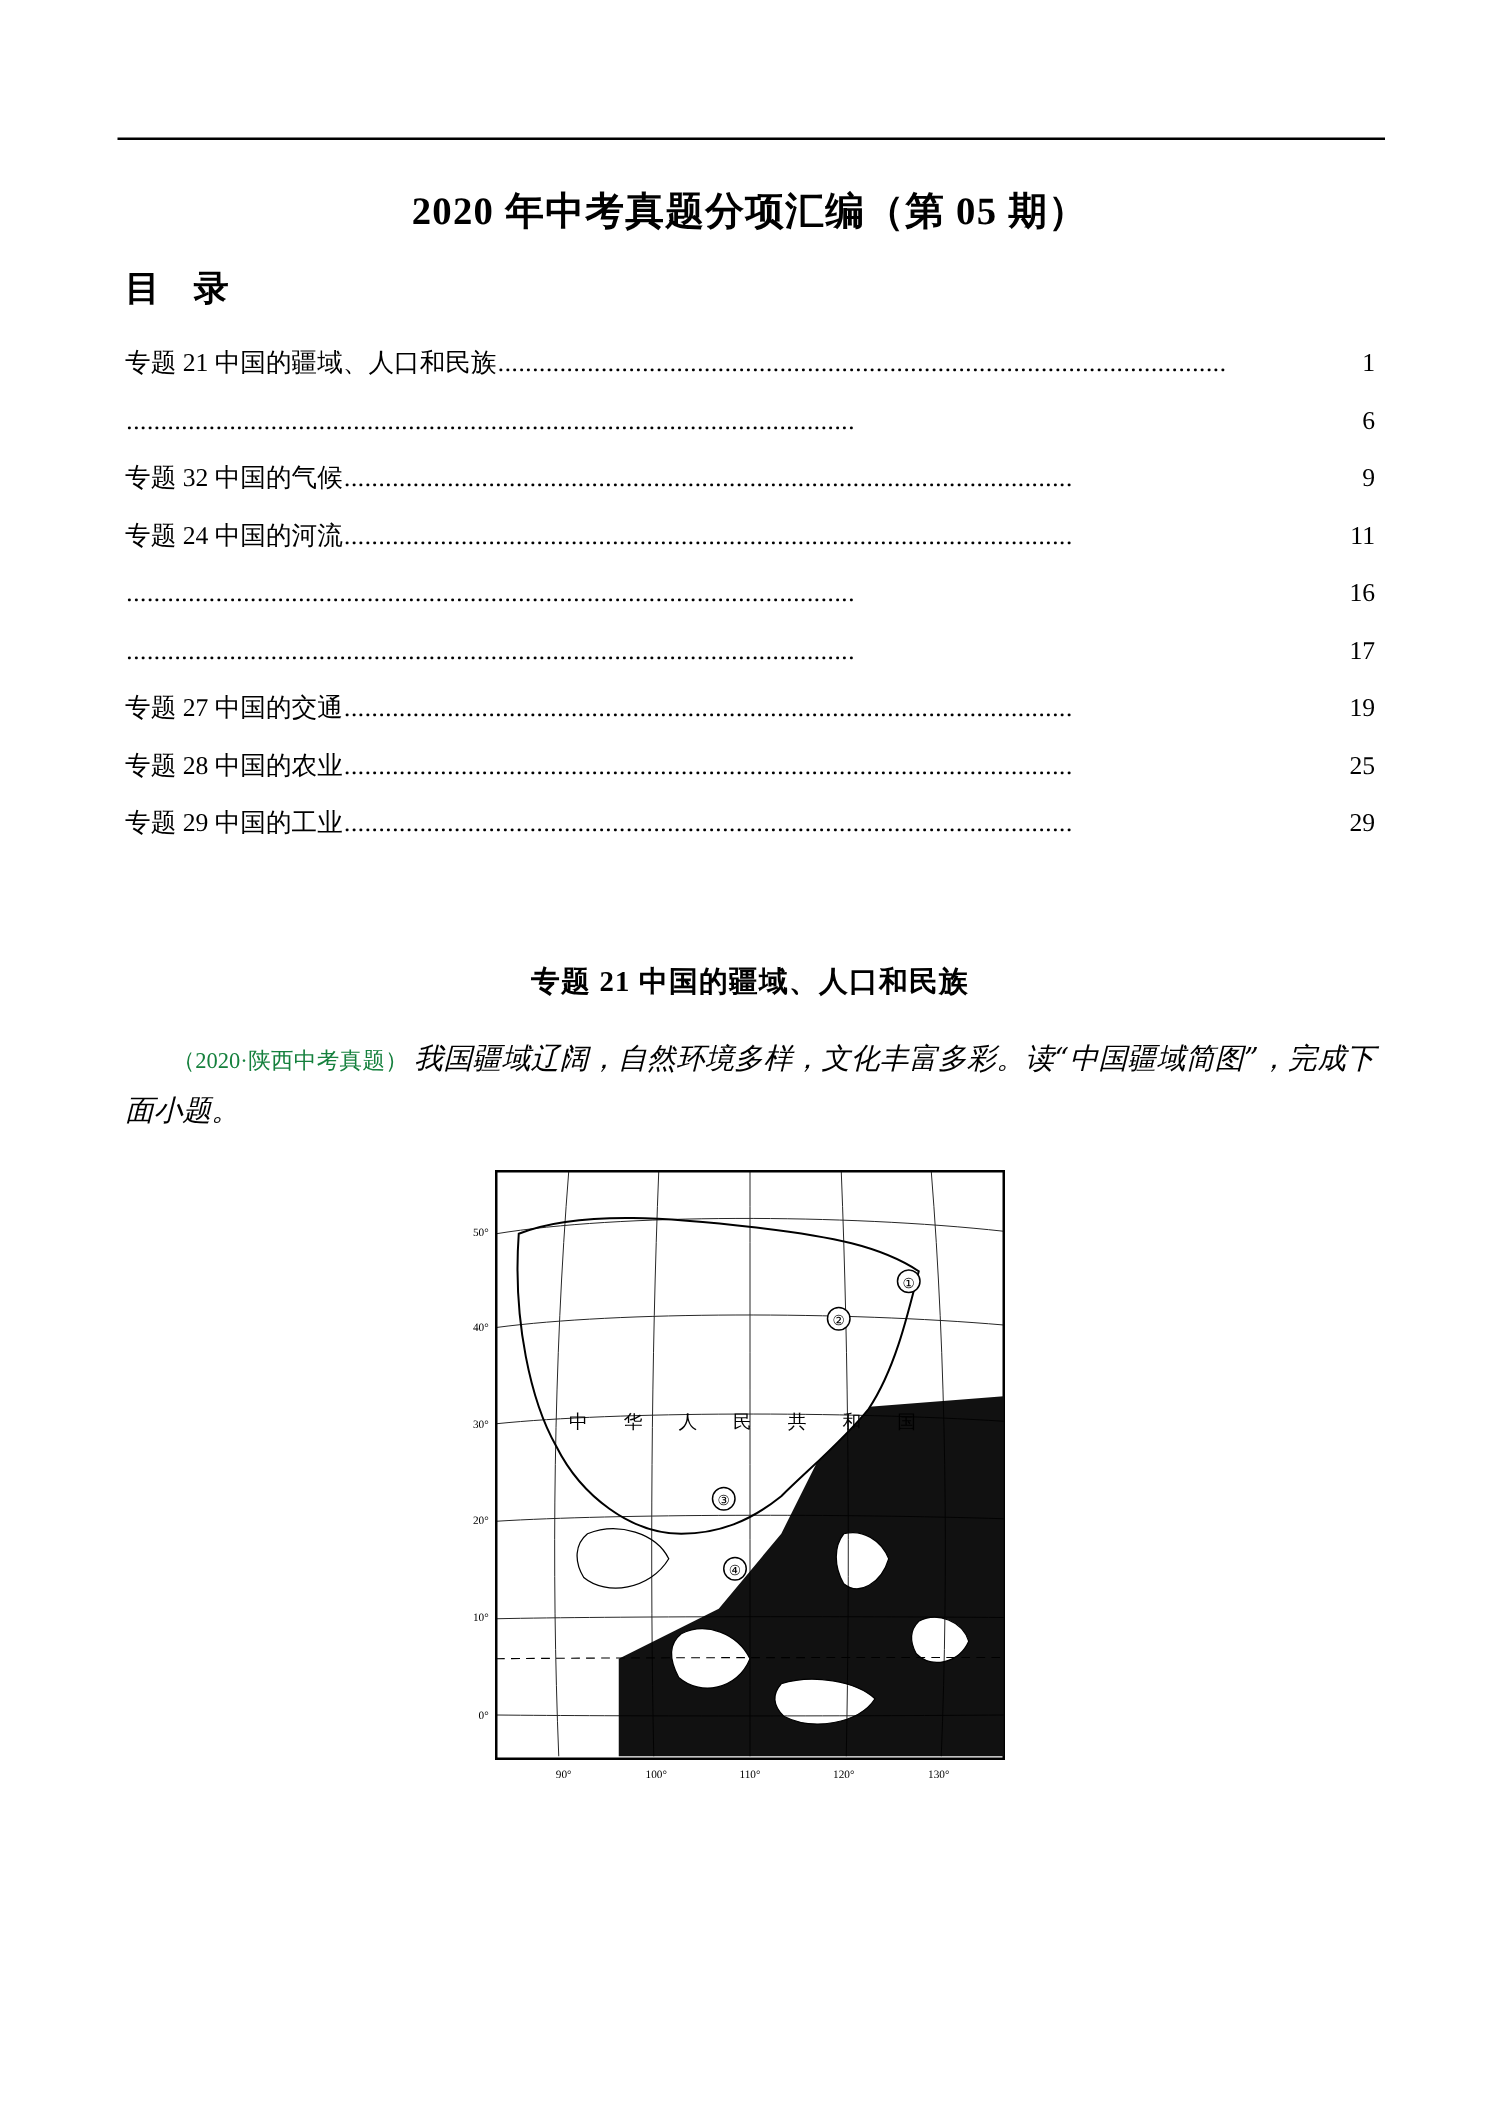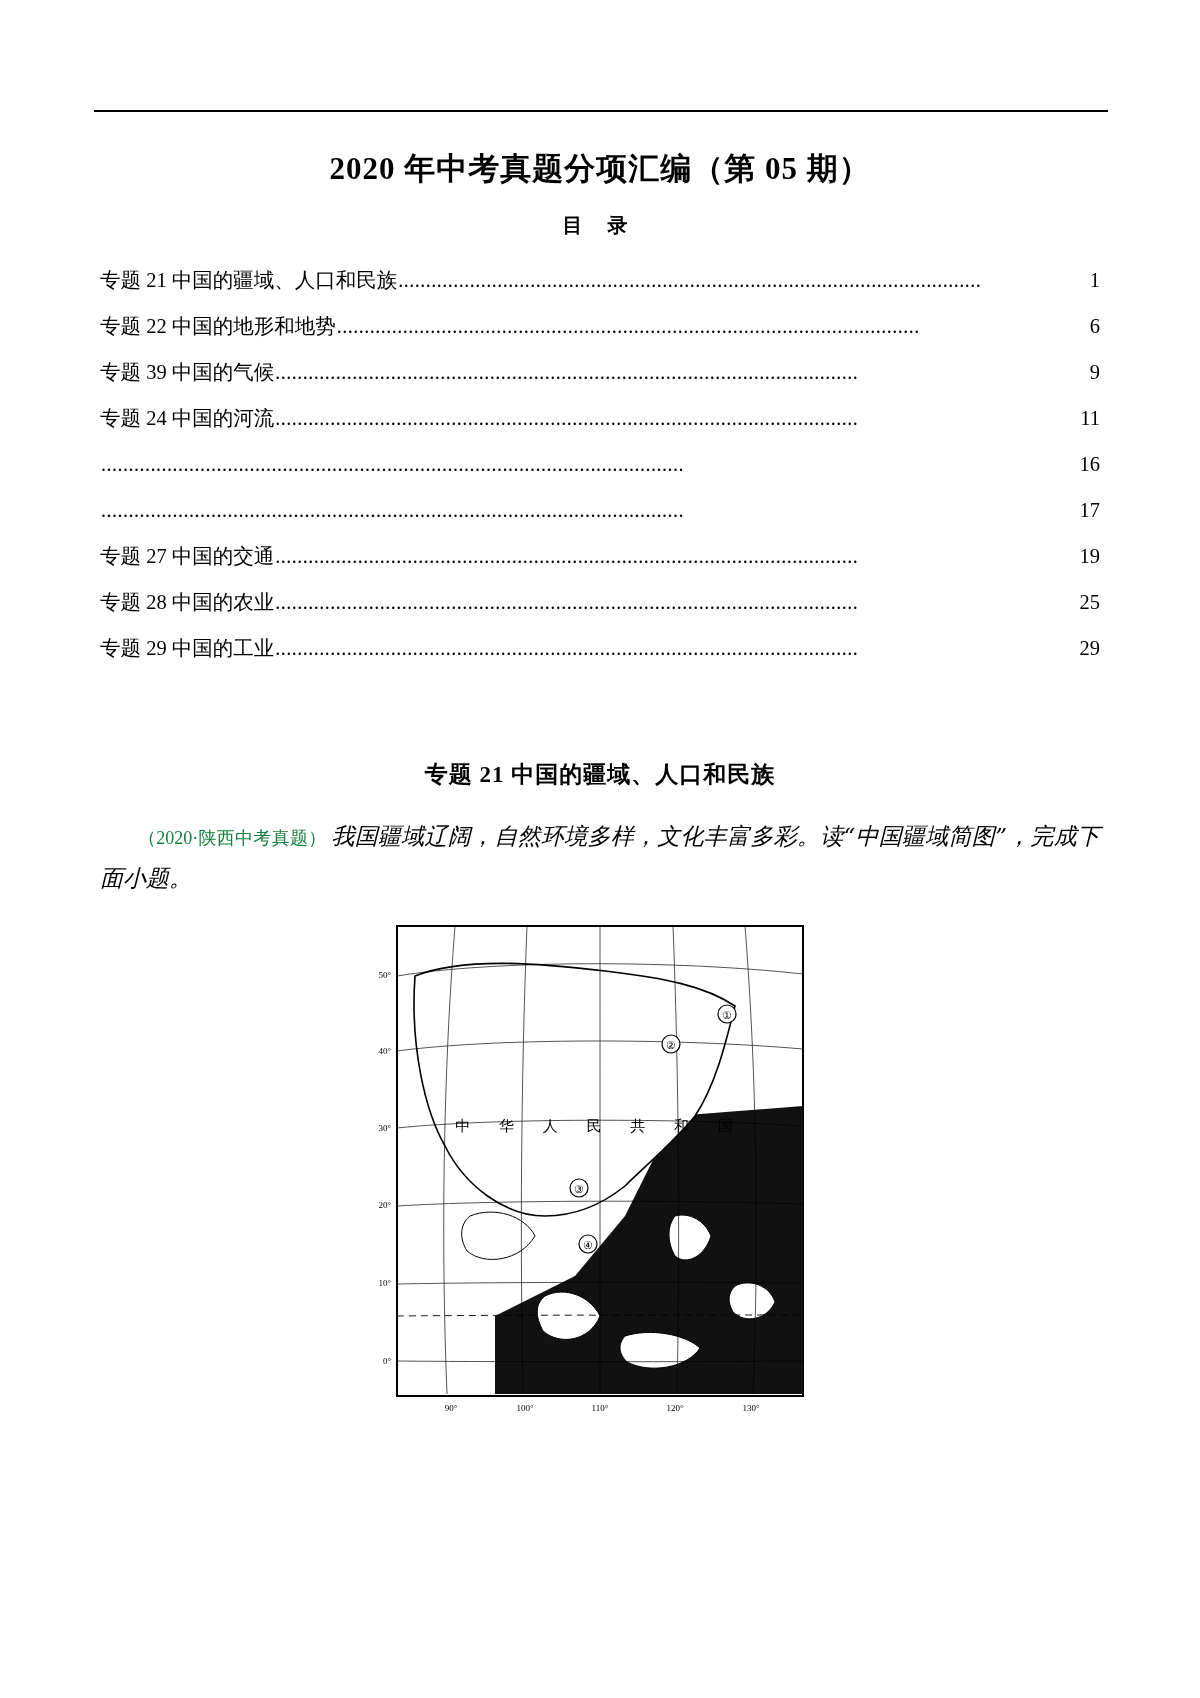--- a/index.html
+++ b/index.html
@@ -33,22 +33,21 @@
   }
   .doc-title {
     text-align: center;
     font-size: 31px;
     font-weight: bold;
     letter-spacing: 1px;
     margin-top: 36px;
     font-family: "Liberation Serif", serif;
   }
   .toc-title {
-    text-align: center;
-    font-size: 20px;
+    font-size: 28px;
     font-weight: bold;
     margin-top: 22px;
     letter-spacing: 10px;
   }
   .toc {
     margin-top: 18px;
   }
   .toc-row {
     display: flex;
     align-items: baseline;
@@ -129,27 +128,26 @@
 
     <div class="toc">
 
       <div class="toc-row">
         <span class="toc-label">专题 21  中国的疆域、人口和民族</span>
         <span class="toc-dots">..........................................................................................................</span>
         <span class="toc-page">1</span>
       </div>
 
       <div class="toc-row">
-        <span class="toc-label">专题 22  中国的地形和地势</span>
         <span class="toc-dots">..........................................................................................................</span>
         <span class="toc-page">6</span>
       </div>
 
       <div class="toc-row">
-        <span class="toc-label">专题 39  中国的气候</span>
+        <span class="toc-label">专题 32  中国的气候</span>
         <span class="toc-dots">..........................................................................................................</span>
         <span class="toc-page">9</span>
       </div>
 
       <div class="toc-row">
         <span class="toc-label">专题 24  中国的河流</span>
         <span class="toc-dots">..........................................................................................................</span>
         <span class="toc-page">11</span>
       </div>
 

